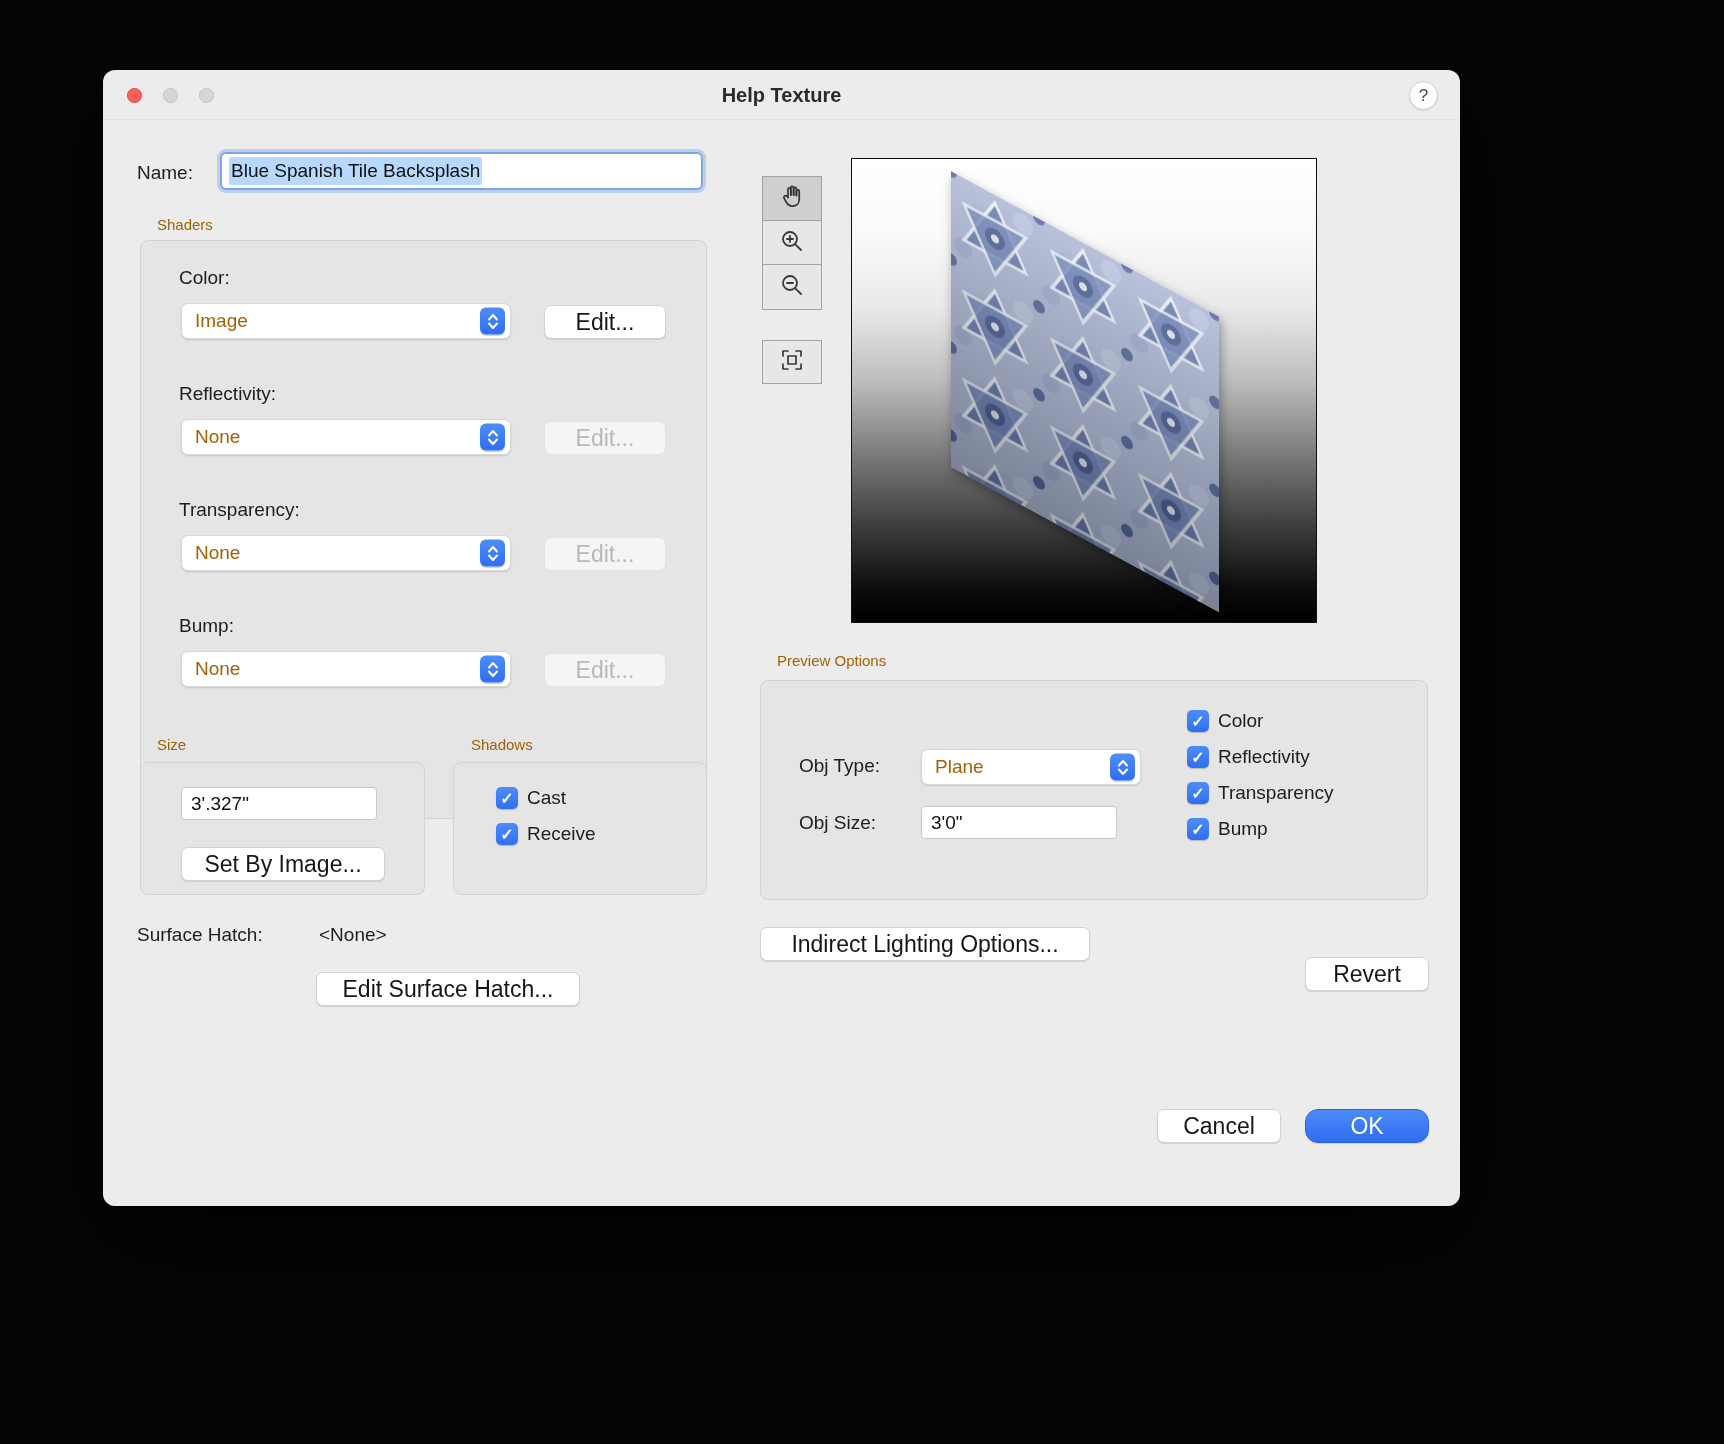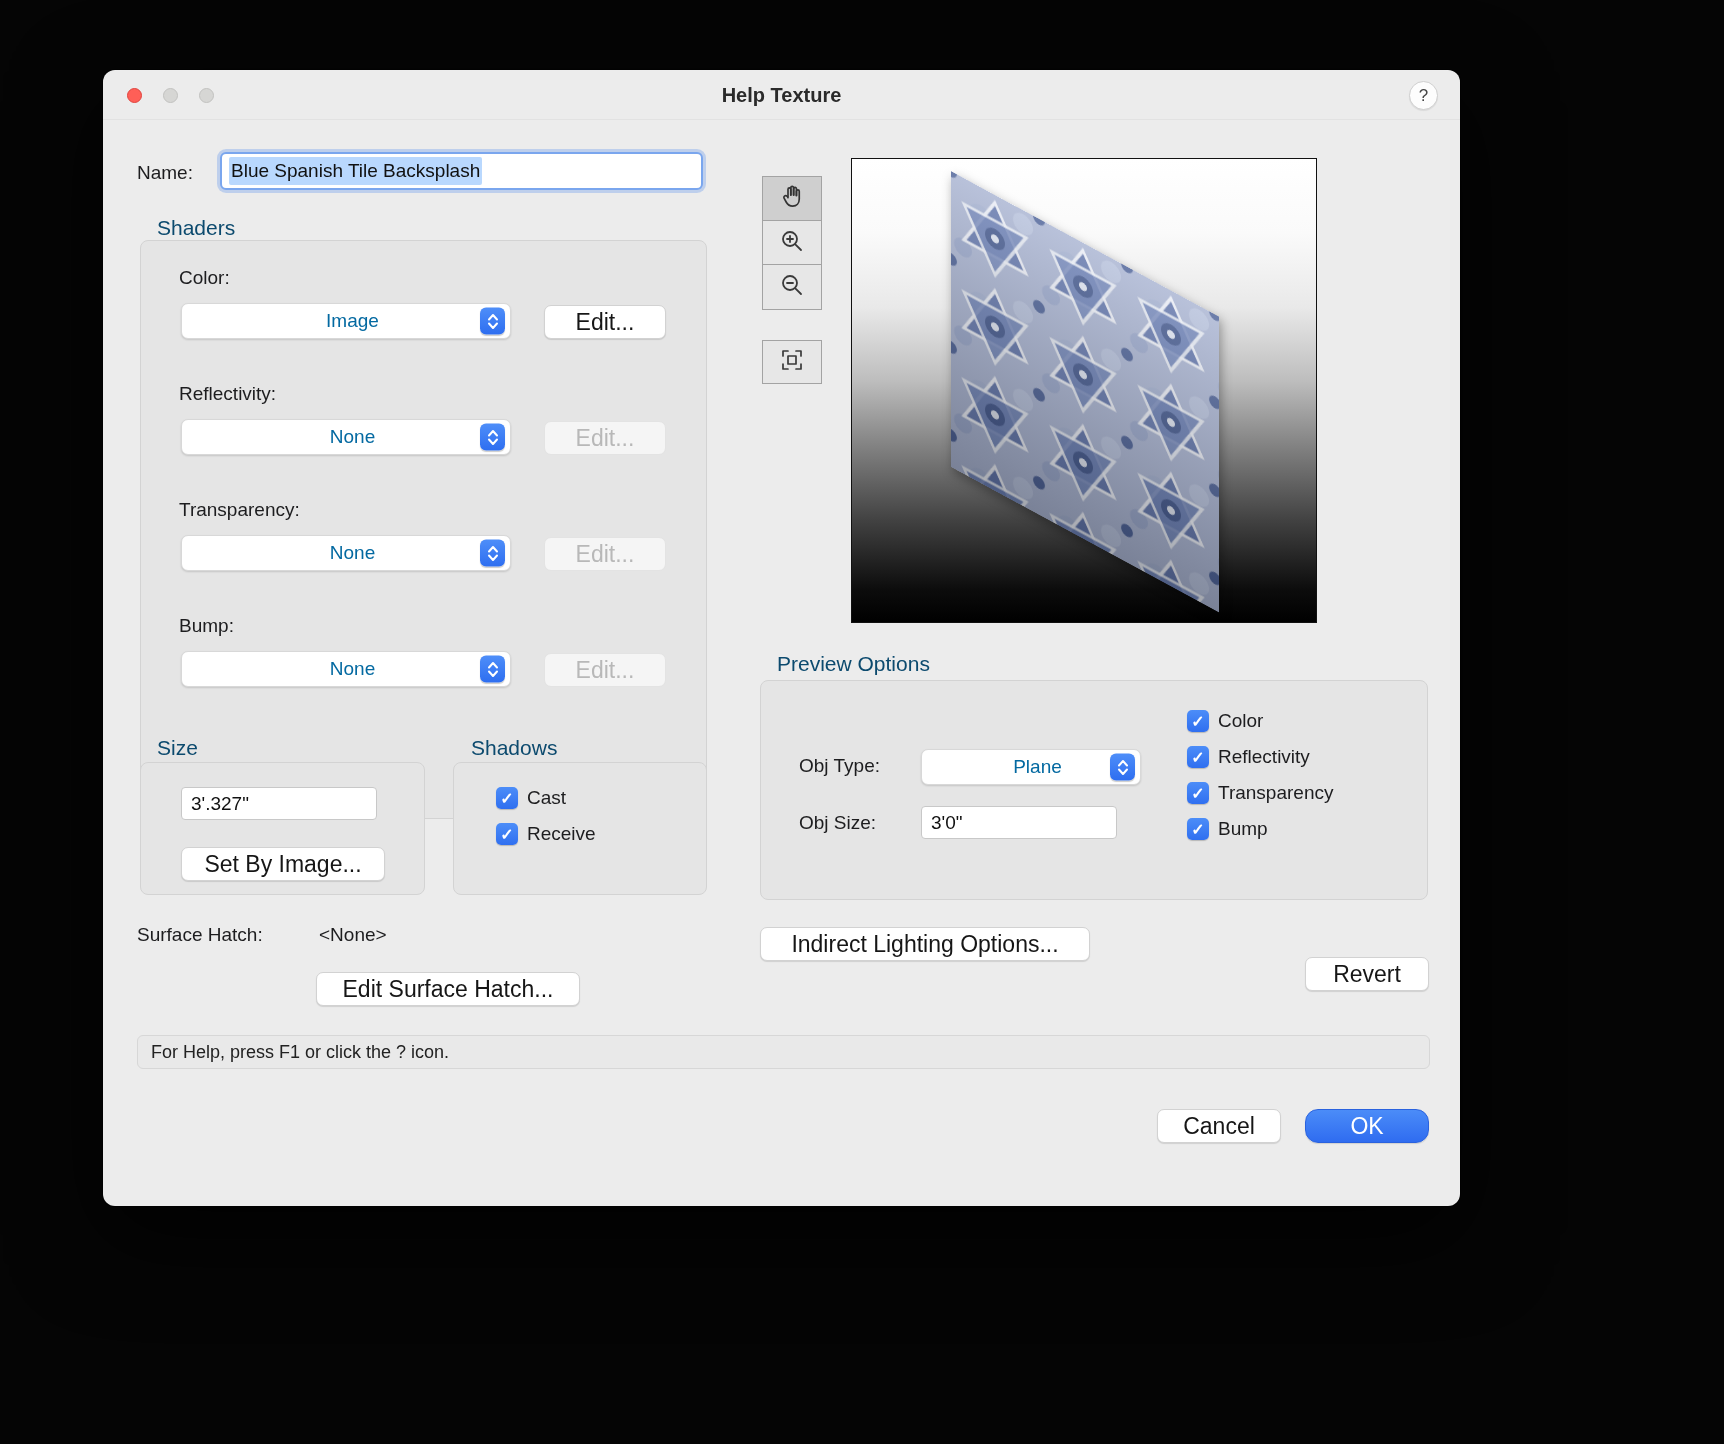--- a/index.html
+++ b/index.html
@@ -17,34 +17,34 @@
   .title { text-align:center; line-height:50px; font-size:20px; font-weight:bold; color:#2a2a2a; }
   .traffic { position:absolute; top:18px; width:15px; height:15px; border-radius:50%; }
   .t-close { left:24px; background:#ff5f57; border:1px solid #e0443e; }
   .t-min   { left:60px; background:#d6d6d4; border:1px solid #c2c2c0; }
   .t-zoom  { left:96px; background:#d6d6d4; border:1px solid #c2c2c0; }
   .help-btn { position:absolute; right:22px; top:11px; width:29px; height:29px; border-radius:50%;
     background:#fdfdfd; border:1px solid #cfcfcf; box-shadow:0 1px 1px rgba(0,0,0,.08);
     text-align:center; line-height:27px; font-size:17px; color:#444; }
 
   .lbl { position:absolute; font-size:19px; color:#1d1d1f; white-space:nowrap; }
-  .group-title { position:absolute; font-size:21px; color:#0c4a6e; white-space:nowrap; }
+  .group-title { position:absolute; font-size:15px; color:#a16207; white-space:nowrap; }
   .groupbox { position:absolute; background:#e5e5e5; border:1px solid #d3d3d3; border-radius:8px; }
 
   
   .name-input { position:absolute; left:117px; top:82px; width:483px; height:38px;
     background:#fff; border:2px solid #7aa6ee; border-radius:6px;
     box-shadow:0 0 0 3px rgba(122,166,238,.4);
     display:flex; align-items:center; padding-left:7px; font-size:19px; color:#111; overflow:hidden; }
   .sel-text { background:#b9d8fe; padding:3px 2px; border-radius:2px; white-space:nowrap; }
 
   
   .dropdown { position:absolute; height:36px; background:#fff; border:1px solid #d8d8d8; border-radius:7px;
     box-shadow:0 1px 2px rgba(0,0,0,.14); display:flex; align-items:center;
-    padding-left:13px; font-size:19px; color:#0369a1;justify-content:center; }
+    padding-left:13px; font-size:19px; color:#a16207; }
   .stepper { position:absolute; right:5px; top:50%; transform:translateY(-50%);
     width:25px; height:27px; border-radius:6px;
     background:linear-gradient(#4e8ef9,#2e6ef0); display:flex; align-items:center; justify-content:center;
     box-shadow:0 1px 1px rgba(0,0,0,.2); }
 
   
   .btn { position:absolute; height:34px; background:#ffffff; border:1px solid #d2d2d2; border-radius:7px;
     box-shadow:0 1px 1px rgba(0,0,0,.12); display:flex; align-items:center; justify-content:center;
     font-size:23px; color:#161616; white-space:nowrap; }
   .btn.disabled { color:#b8b8b8; background:#f5f5f5; border-color:#e3e3e3; box-shadow:none; }
@@ -277,21 +277,18 @@
       </div>
       <div class="cbrow" style="position:absolute; left:426px; top:137px;">
         <span class="cb">✓</span>
         <span>Bump</span>
       </div>
     </div>
 
     <div class="btn" style="left:657px; top:857px; width:330px;">Indirect Lighting Options...</div>
     <div class="btn" style="left:1202px; top:887px; width:124px;">Revert</div>
 
-    <div class="statusbar">
-      <span>For Help, press F1 or click the ? icon.</span>
-    </div>
 
     <div class="btn" style="left:1054px; top:1039px; width:124px;">Cancel</div>
     <div class="btn primary" style="left:1202px; top:1039px; width:124px;border-radius:13px;">OK</div>
 
   </div>
 </div>
 
 </body></html>

